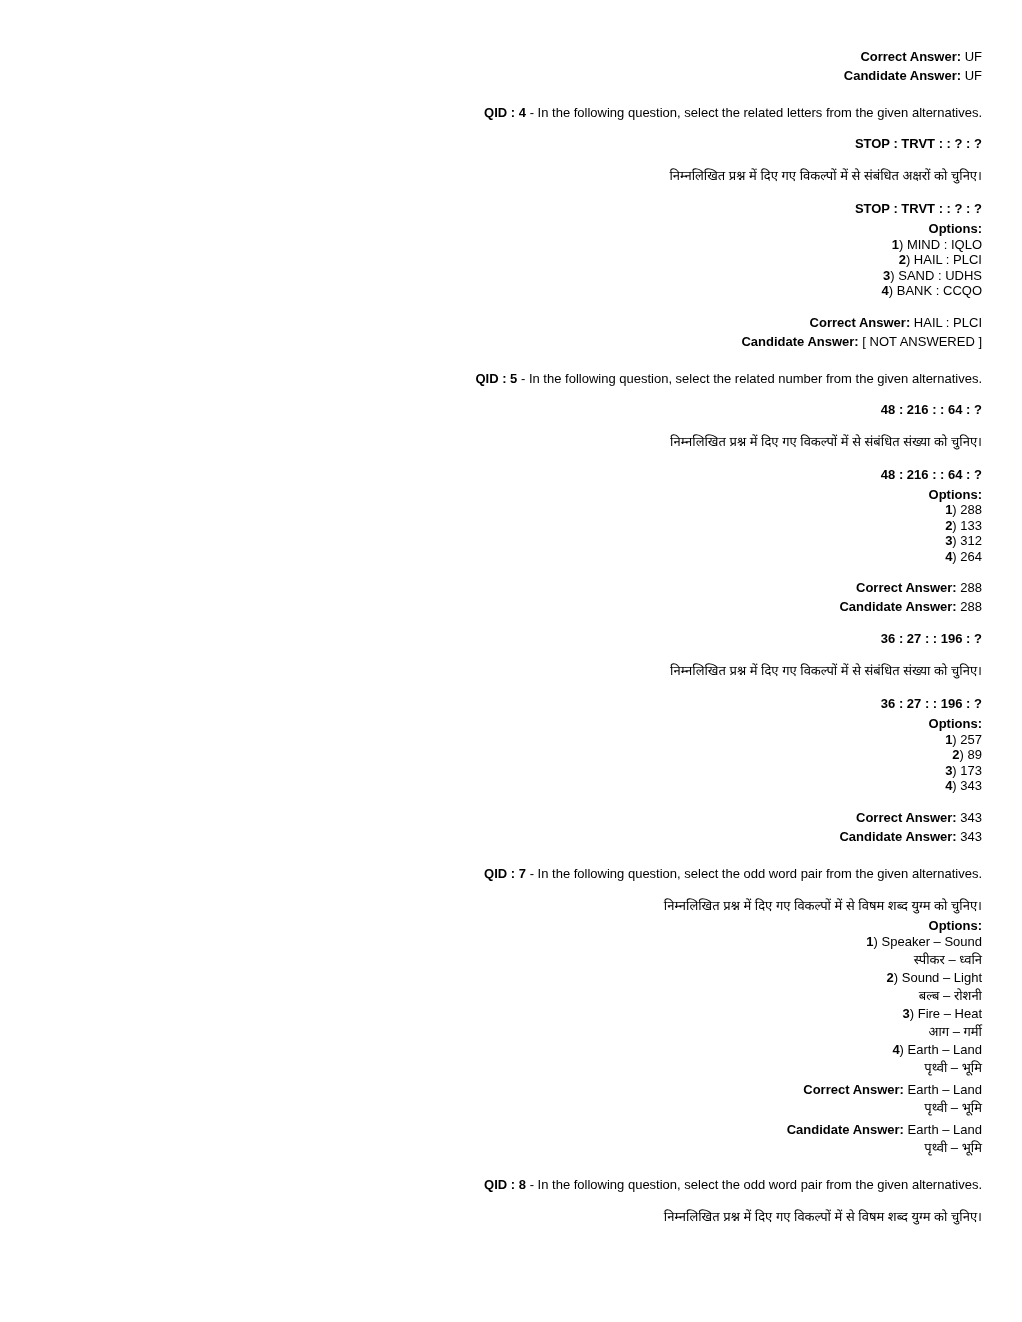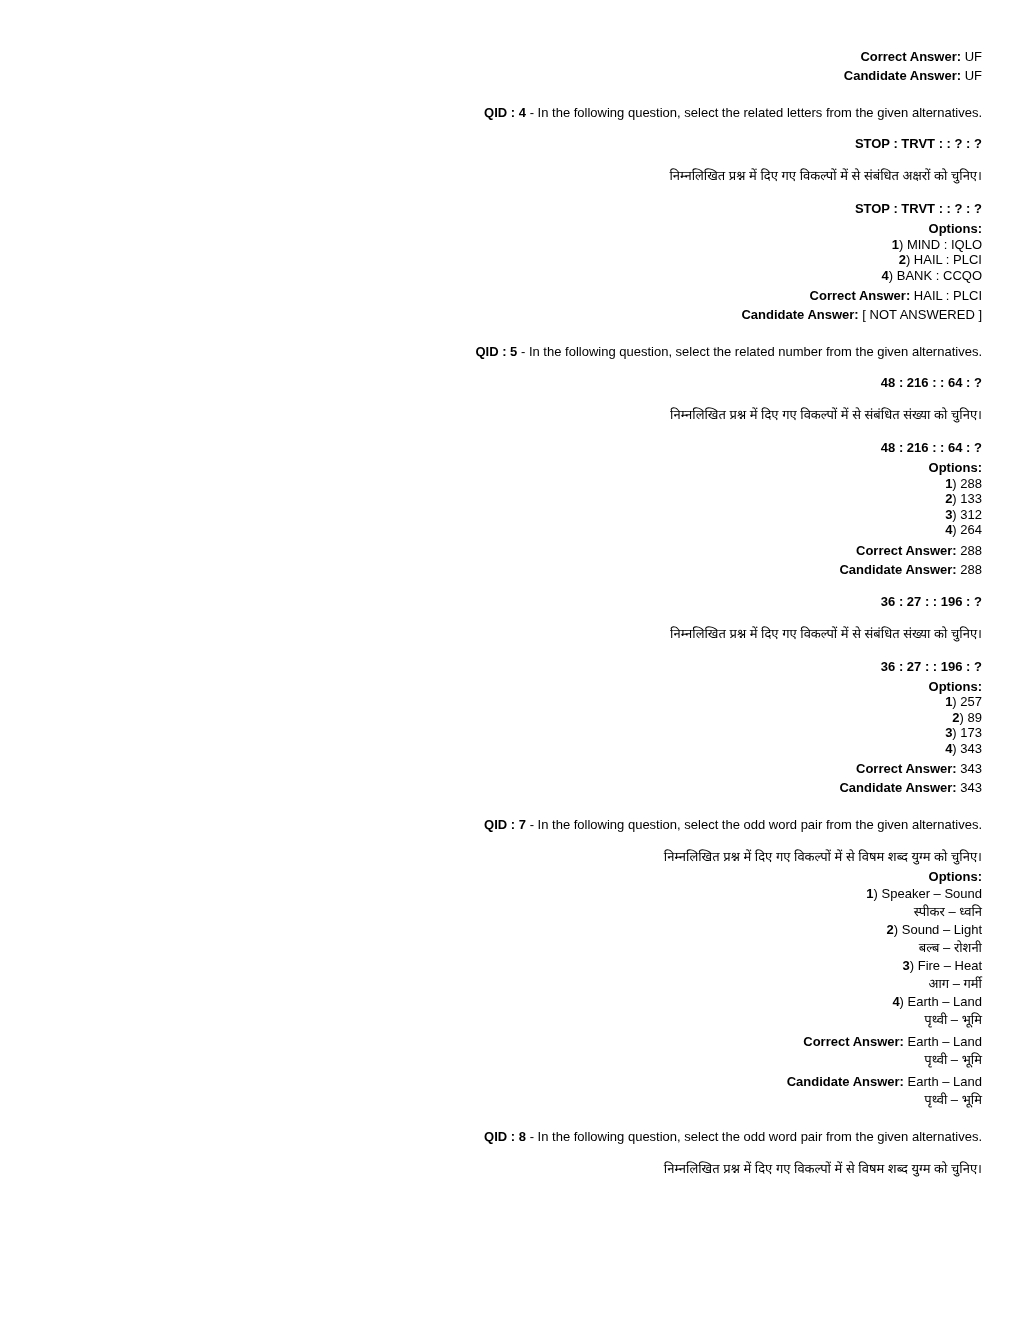--- a/index.html
+++ b/index.html
@@ -17,21 +17,21 @@
   b { font-weight: bold; }
 
   .ans-row   { line-height: 19px; }              
   .qid-row   { margin-top: 20px; line-height: 16px; margin-left: 32px; }
   .stmt      { margin-top: 15px; line-height: 16px; font-weight: bold; }
   .hindi     { margin-top: 15px; line-height: 17px; }
   .stmt2     { margin-top: 17px; line-height: 16px; font-weight: bold; }
   .opts-label{ margin-top: 4px;  line-height: 15.5px; font-weight: bold; }
   .opt       { line-height: 15.5px; }
   .opt-bi    { line-height: 18px; }              
-  .ans-after-opts { margin-top: 3px; line-height: 19px; }
+  .ans-after-opts { margin-top: 14px; line-height: 19px; }
   .ans-bi    { margin-top: 4px; line-height: 18px; }
   .ans-bi-sub{ line-height: 18px; }
 </style>
 </head>
 <body>
 
 <div class="doc">
 
   <section>
     <p class="ans-row"><b>Correct Answer:</b> <span>UF</span></p>
@@ -40,20 +40,21 @@
 
   <section>
     <p class="qid-row"><b>QID : 4</b> <span>- In the following question, select the related letters from the given alternatives.</span></p>
     <p class="stmt">STOP : TRVT : : ? : ?</p>
     <p class="hindi">निम्नलिखित प्रश्न में दिए गए विकल्पों में से संबंधित अक्षरों को चुनिए।</p>
     <p class="stmt2">STOP : TRVT : : ? : ?</p>
     <p class="opts-label">Options:</p>
     <div>
       <p class="opt"><b>1</b><span>) MIND : IQLO</span></p>
       <p class="opt"><b>2</b><span>) HAIL : PLCI</span></p>
+      <p class="opt"><b>3</b><span>) SAND : UDHS</span></p>
       <p class="opt"><b>4</b><span>) BANK : CCQO</span></p>
     </div>
     <p class="ans-after-opts"><b>Correct Answer:</b> <span>HAIL : PLCI</span></p>
     <p class="ans-row"><b>Candidate Answer:</b> <span>[ NOT ANSWERED ]</span></p>
   </section>
 
   <section>
     <p class="qid-row"><b>QID : 5</b> <span>- In the following question, select the related number from the given alternatives.</span></p>
     <p class="stmt">48 : 216 : : 64 : ?</p>
     <p class="hindi">निम्नलिखित प्रश्न में दिए गए विकल्पों में से संबंधित संख्या को चुनिए।</p>

